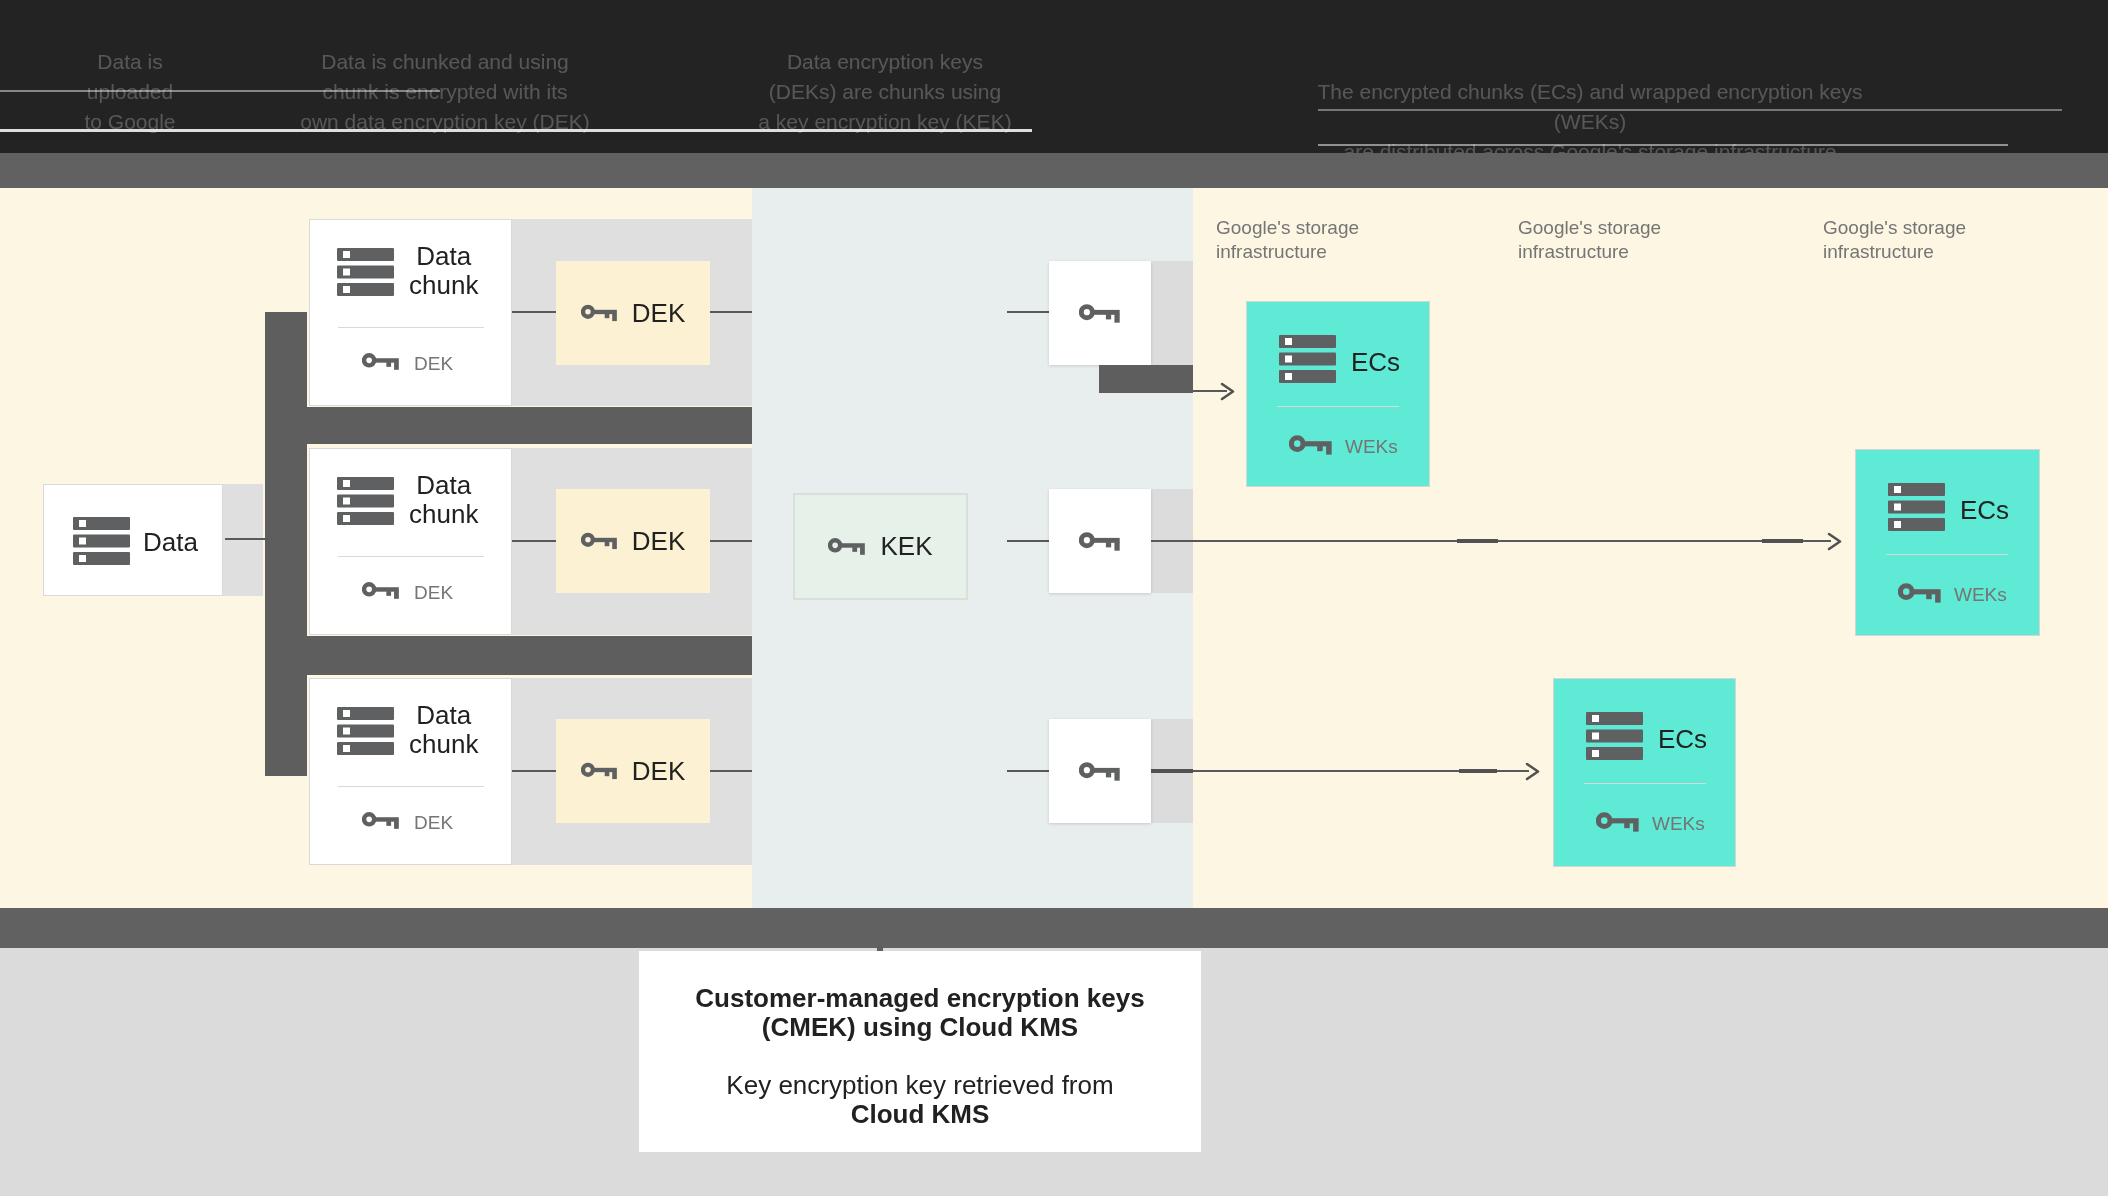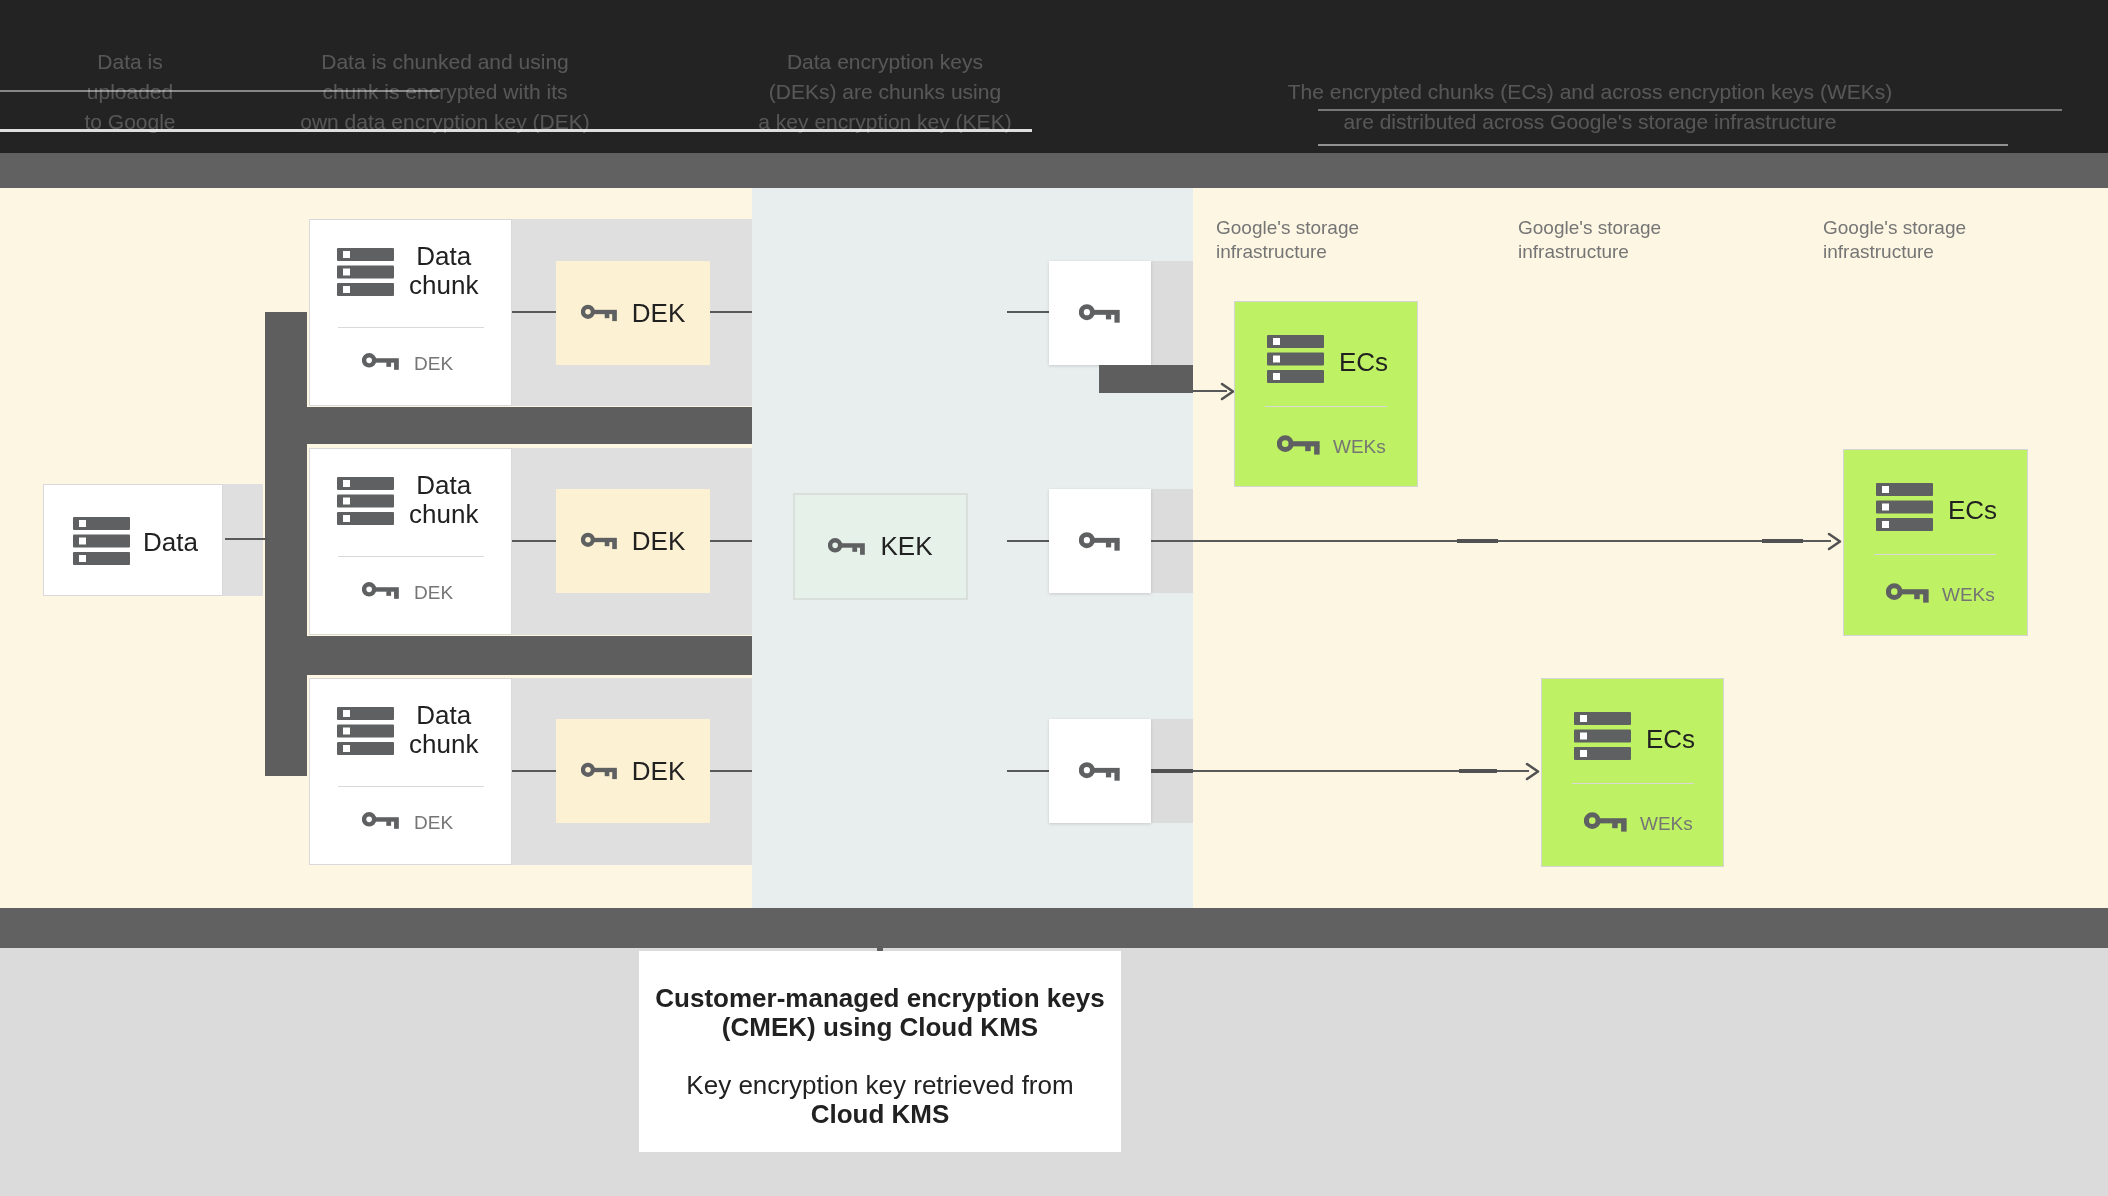--- a/index.html
+++ b/index.html
@@ -21,36 +21,36 @@
   
   .main-yellow{left:0;top:188px;width:2108px;height:720px;background:#FCF6E3;}
   .kms-col{left:752px;top:188px;width:441px;height:720px;background:#E8EDEE;}
 
   .rowband{background:#DFDFDF;}
   .dark{background:#5E5E5E;}
   .line{background:#58595B;height:2px;}
   .thickseg{background:#515151;height:4px;}
 
   .whitebox{background:#fff;border:1px solid #D9D9D9;box-sizing:border-box;text-align:center;}
-  .ecsbox{background:#bef264;border:1px solid #D5D5D5;box-sizing:border-box;}
+  .ecsbox{background:#5eead4;border:1px solid #D5D5D5;box-sizing:border-box;margin-left:12px;}
   .dekbox{background:#FCF1D2;display:flex;align-items:center;justify-content:center;gap:14px;}
   .kekbox{background:#E5F1E9;border:2px solid #D9DFDA;box-sizing:border-box;
           display:flex;align-items:center;justify-content:center;gap:14px;}
   .keywhite{background:#fff;box-shadow:0 1px 3px rgba(0,0,0,0.15);
             display:flex;align-items:center;justify-content:center;}
   .strip{background:#DCDCDC;}
 
   .lbl-black{color:#212121;font-size:26px;}
   .lbl-gray{color:#757575;font-size:19px;}
   .storage-lbl{color:#757575;font-size:19px;line-height:24px;}
 
   .boxrule{background:#D9D9D9;height:1px;}
 
   
-  .footer-box{left:639px;top:951px;width:482px;height:201px;background:#fff;
+  .footer-box{left:639px;top:951px;width:562px;height:201px;background:#fff;
               text-align:center;color:#212121;font-size:26px;line-height:29px;}
   .fb-bold{font-weight:bold;}
   .notch{left:877px;top:946px;width:6px;height:6px;background:#5E5E5E;}
 
   .icon{display:block;}
 </style>
 </head>
 <body>
 
 <svg width="0" height="0" style="position:absolute">
@@ -92,21 +92,21 @@
       <div>Data is chunked and using</div>
       <div>chunk is encrypted with its</div>
       <div>own data encryption key (DEK)</div>
     </div>
     <div class="abs hdr-cap" style="left:730px;top:47px;width:310px;">
       <div>Data encryption keys</div>
       <div>(DEKs) are chunks using</div>
       <div>a key encryption key (KEK)</div>
     </div>
     <div class="abs hdr-cap" style="left:1280px;top:77px;width:620px;">
-      <div>The encrypted chunks (ECs) and across encryption keys (WEKs)</div>
+      <div>The encrypted chunks (ECs) and wrapped encryption keys (WEKs)</div>
       <div>are distributed across Google's storage infrastructure</div>
     </div>
   </div>
 
   <div class="abs band band1"></div>
 
   <div class="abs main-yellow"></div>
   <div class="abs kms-col"></div>
 
   <div class="abs rowband" style="left:310px;top:219px;width:442px;height:187px;"></div>

